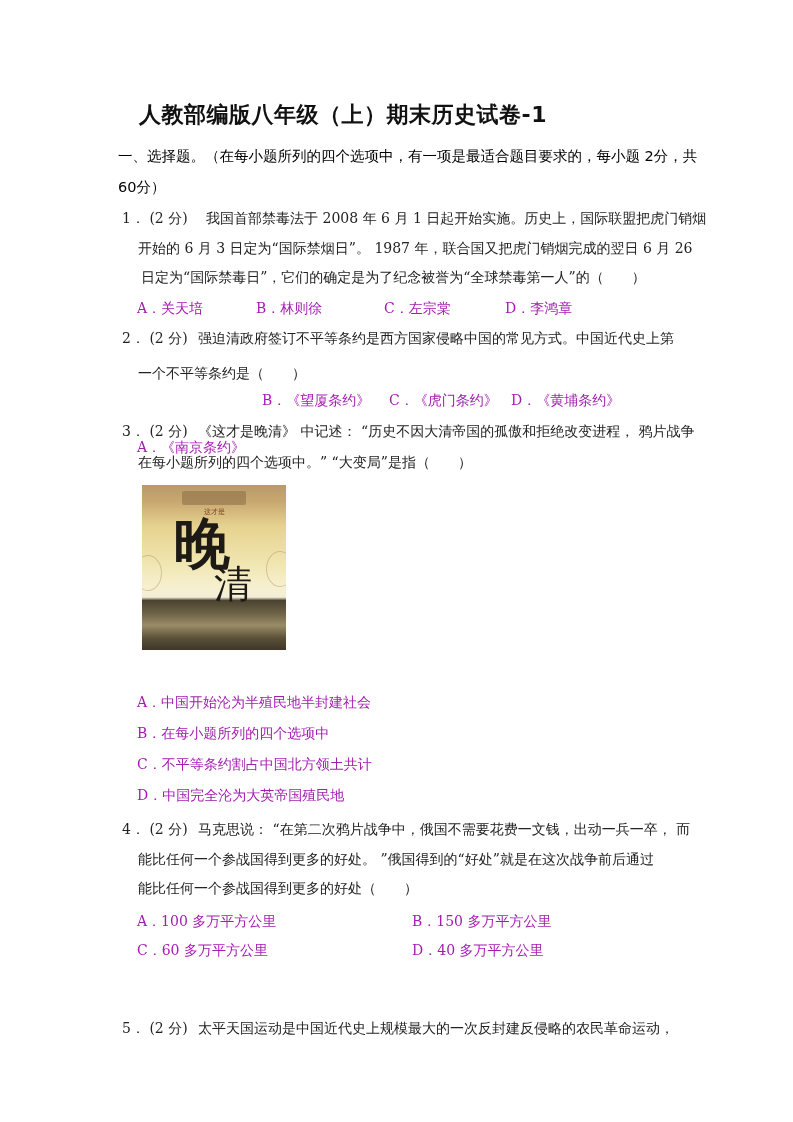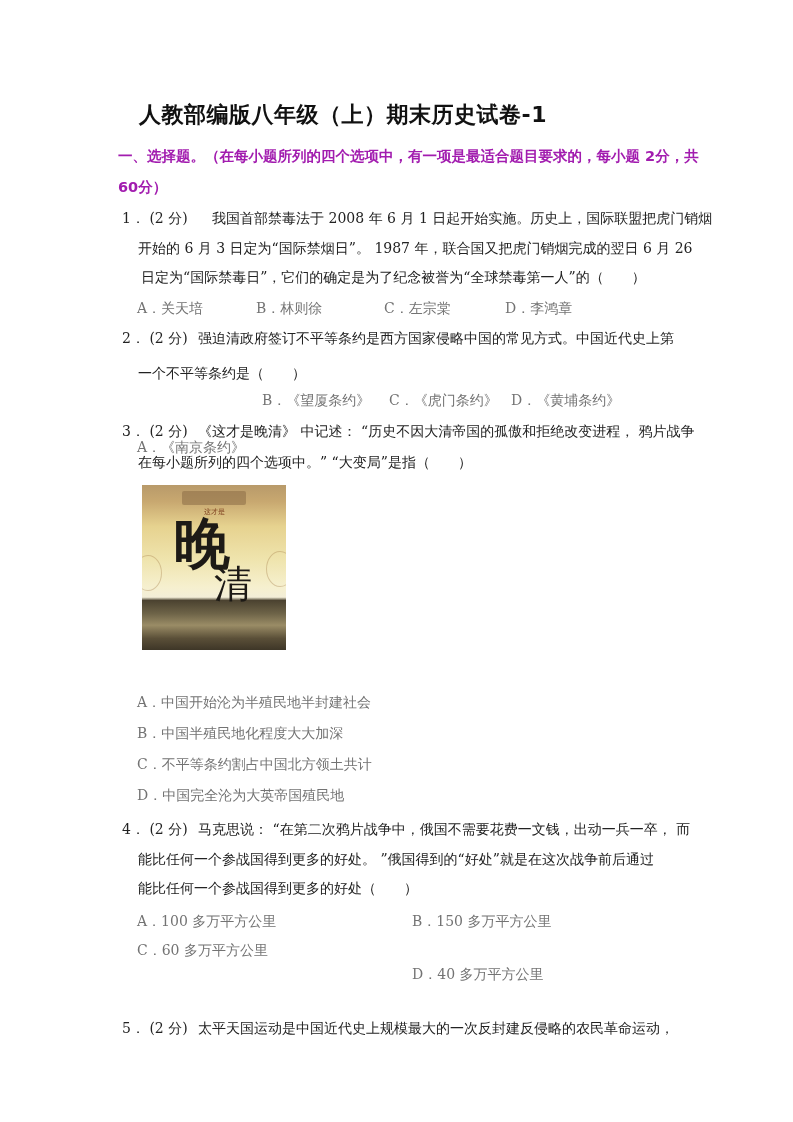--- a/index.html
+++ b/index.html
@@ -9,24 +9,24 @@
     color: #1a1a1a; position: relative; overflow: hidden;
   }
   .abs { position: absolute; white-space: nowrap; }
   .title {
     left: 0; width: 686px; top: 100px; text-align: center;
     font-family: "DejaVu Sans", "Liberation Sans", sans-serif;
     font-weight: bold; font-size: 22px; color: #111; letter-spacing: 0.5px;
   }
   .section {
     font-family: "DejaVu Sans", "Liberation Sans", sans-serif;
-    font-weight: bold; font-size: 14.5px; color: #a21caf;
+    font-weight: normal; font-size: 14.5px; color: #000000;
   }
   .line { font-size: 14px; color: #222; }
-  .opt { font-size: 14px; color: #737373; }
+  .opt { font-size: 14px; color: #a21caf; }
   .cover {
     left: 142px; top: 485px; width: 144px; height: 165px;
     background:
       linear-gradient(180deg, #b89a6a 0%, #c8a870 10%, #e6d28f 25%, #efe4ad 45%, #f6f0cf 62%, #f3eed8 68%, #4b4230 70%, #6e6448 78%, #9a8c66 85%, #5a4f38 93%, #3e3627 100%);
     overflow: hidden;
   }
   .cover .roof {
     position: absolute; left: 40px; top: 6px; width: 64px; height: 14px;
     background: #8b6b45; opacity: 0.55; border-radius: 2px;
   }
@@ -54,21 +54,21 @@
 
 <div class="abs title">人教部编版八年级（上）期末历史试卷-1</div>
 
 <div class="abs section" style="left:118px; top:147px;">一、选择题。（在每小题所列的四个选项中，有一项是最适合题目要求的，每小题 2分，共</div>
 <div class="abs section" style="left:118px; top:178px;">60分）</div>
 
 <div>
   <div class="abs line" style="left:122px; top:210px;">
     <span>1．</span>
     <span>(2 分)</span>
-    <span style="margin-left:20px;">我国首部禁毒法于 2008 年 6 月 1 日起开始实施。历史上，国际联盟把虎门销烟</span>
+    <span style="margin-left:14px;">我国首部禁毒法于 2008 年 6 月 1 日起开始实施。历史上，国际联盟把虎门销烟</span>
   </div>
   <div class="abs line" style="left:138px; top:240px;">开始的 6 月 3 日定为“国际禁烟日”。 1987 年，联合国又把虎门销烟完成的翌日 6 月 26</div>
   <div class="abs line" style="left:141px; top:269px;">日定为“国际禁毒日”，它们的确定是为了纪念被誉为“全球禁毒第一人”的（　　）</div>
   <div class="abs opt" style="left:137px; top:300px;">A．关天培</div>
   <div class="abs opt" style="left:256px; top:300px;">B．林则徐</div>
   <div class="abs opt" style="left:384px; top:300px;">C．左宗棠</div>
   <div class="abs opt" style="left:505px; top:300px;">D．李鸿章</div>
 </div>
 
 <div>
@@ -95,37 +95,37 @@
   <div class="abs cover">
     <div class="roof"></div>
     <div class="circle-l"></div>
     <div class="circle-r"></div>
     <div class="seal">这才是</div>
     <div class="glyph">晚</div>
     <div class="glyph2">清</div>
   </div>
 
   <div class="abs opt" style="left:137px; top:694px;">A．中国开始沦为半殖民地半封建社会</div>
-  <div class="abs opt" style="left:137px; top:725px;">B．中国半殖民地化程度大大加深</div>
+  <div class="abs opt" style="left:137px; top:725px;">B．在每小题所列的四个选项中</div>
   <div class="abs opt" style="left:137px; top:756px;">C．不平等条约割占中国北方领土共计</div>
   <div class="abs opt" style="left:137px; top:787px;">D．中国完全沦为大英帝国殖民地</div>
 </div>
 
 <div>
   <div class="abs line" style="left:122px; top:821px;">
     <span>4．</span>
     <span>(2 分)</span>
     <span style="margin-left:6px;">马克思说： “在第二次鸦片战争中，俄国不需要花费一文钱，出动一兵一卒， 而</span>
   </div>
   <div class="abs line" style="left:138px; top:851px;">能比任何一个参战国得到更多的好处。 ”俄国得到的“好处”就是在这次战争前后通过</div>
   <div class="abs line" style="left:138px; top:880px;">能比任何一个参战国得到更多的好处（　　）</div>
   <div class="abs opt" style="left:137px; top:913px;">A．100 多万平方公里</div>
   <div class="abs opt" style="left:412px; top:913px;">B．150 多万平方公里</div>
   <div class="abs opt" style="left:137px; top:942px;">C．60 多万平方公里</div>
-  <div class="abs opt" style="left:412px; top:942px;margin-top:24px;">D．40 多万平方公里</div>
+  <div class="abs opt" style="left:412px; top:942px;">D．40 多万平方公里</div>
 </div>
 
 <div>
   <div class="abs line" style="left:122px; top:972px;margin-top:48px;">
     <span>5．</span>
     <span>(2 分)</span>
     <span style="margin-left:6px;">太平天国运动是中国近代史上规模最大的一次反封建反侵略的农民革命运动，</span>
   </div>
 </div>
 

